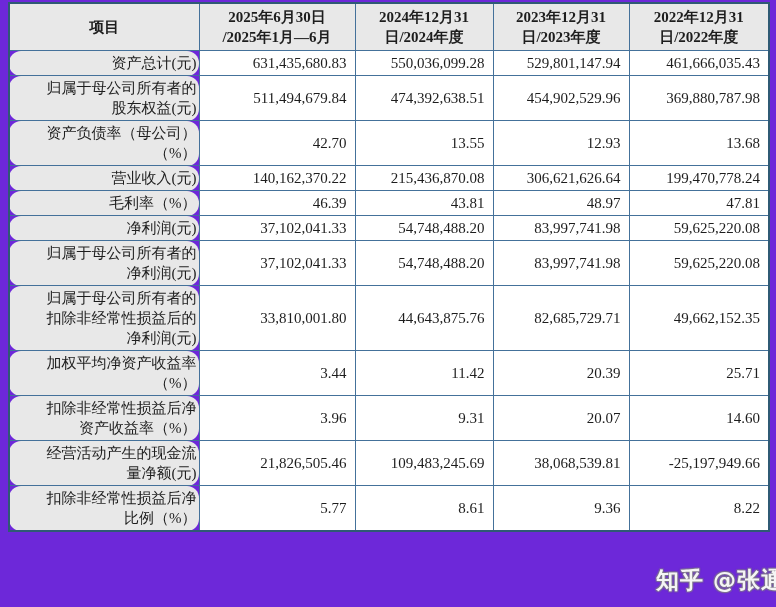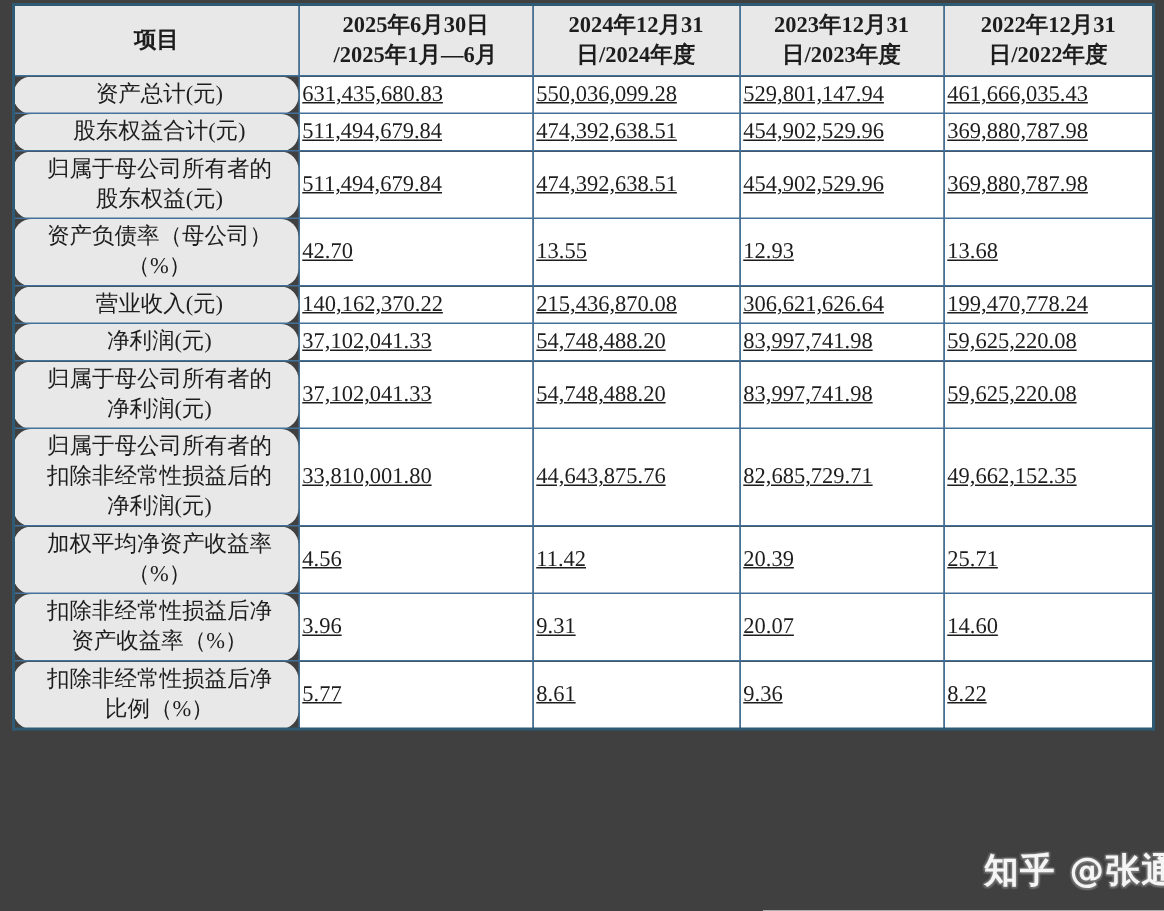--- a/index.html
+++ b/index.html
@@ -5,21 +5,21 @@
   html, body {
     margin: 0;
     padding: 0;
     background: #ffffff;
   }
   .page {
     position: relative;
     width: 776px;
     height: 607px;
     overflow: hidden;
-    background: #404040;
+    background: #6d28d9;
     font-family: "Liberation Serif", "DejaVu Serif", serif;
   }
   table.fin-table {
     position: absolute;
     left: 8px;
     top: 2px;
     width: 760px;
     border-collapse: collapse;
     table-layout: fixed;
     border: 2px solid #2f5a74;
@@ -34,29 +34,29 @@
   }
   .fin-table thead th {
     background: #e8e8e8;
     font-weight: bold;
     text-align: center;
     white-space: pre-line;
     padding: 3px 2px;
   }
   .fin-table td.label-cell {
     background: #e8e8e8;
-    text-align: center;
+    text-align: right;
     white-space: pre-line;
     padding: 2px 2px 2px 6px;
     border-radius: 12px;
   }
   .fin-table td.value-cell {
     background: #ffffff;
-    padding: 2px 8px 2px 2px;
-    text-decoration: underline;
+    text-align: right;
+    padding: 2px 8px 2px 18px;
   }
   .watermark {
     position: absolute;
     left: 615px;
     top: 565px;
     font-family: "DejaVu Sans", sans-serif;
     font-size: 23px;
     font-weight: bold;
     letter-spacing: 1px;
     color: rgba(255,255,255,0.92);
@@ -99,27 +99,20 @@
     </thead>
     <tbody>
         <tr>
           <td class="label-cell">资产总计(元)</td>
           <td class="value-cell">631,435,680.83</td>
           <td class="value-cell">550,036,099.28</td>
           <td class="value-cell">529,801,147.94</td>
           <td class="value-cell">461,666,035.43</td>
         </tr>
         <tr>
-          <td class="label-cell">股东权益合计(元)</td>
-          <td class="value-cell">511,494,679.84</td>
-          <td class="value-cell">474,392,638.51</td>
-          <td class="value-cell">454,902,529.96</td>
-          <td class="value-cell">369,880,787.98</td>
-        </tr>
-        <tr>
           <td class="label-cell">归属于母公司所有者的
 股东权益(元)</td>
           <td class="value-cell">511,494,679.84</td>
           <td class="value-cell">474,392,638.51</td>
           <td class="value-cell">454,902,529.96</td>
           <td class="value-cell">369,880,787.98</td>
         </tr>
         <tr>
           <td class="label-cell">资产负债率（母公司）
 （%）</td>
@@ -127,20 +120,27 @@
           <td class="value-cell">13.55</td>
           <td class="value-cell">12.93</td>
           <td class="value-cell">13.68</td>
         </tr>
         <tr>
           <td class="label-cell">营业收入(元)</td>
           <td class="value-cell">140,162,370.22</td>
           <td class="value-cell">215,436,870.08</td>
           <td class="value-cell">306,621,626.64</td>
           <td class="value-cell">199,470,778.24</td>
+        </tr>
+        <tr>
+          <td class="label-cell">毛利率（%）</td>
+          <td class="value-cell">46.39</td>
+          <td class="value-cell">43.81</td>
+          <td class="value-cell">48.97</td>
+          <td class="value-cell">47.81</td>
         </tr>
         <tr>
           <td class="label-cell">净利润(元)</td>
           <td class="value-cell">37,102,041.33</td>
           <td class="value-cell">54,748,488.20</td>
           <td class="value-cell">83,997,741.98</td>
           <td class="value-cell">59,625,220.08</td>
         </tr>
         <tr>
           <td class="label-cell">归属于母公司所有者的
@@ -155,34 +155,42 @@
 扣除非经常性损益后的
 净利润(元)</td>
           <td class="value-cell">33,810,001.80</td>
           <td class="value-cell">44,643,875.76</td>
           <td class="value-cell">82,685,729.71</td>
           <td class="value-cell">49,662,152.35</td>
         </tr>
         <tr>
           <td class="label-cell">加权平均净资产收益率
 （%）</td>
-          <td class="value-cell">4.56</td>
+          <td class="value-cell">3.44</td>
           <td class="value-cell">11.42</td>
           <td class="value-cell">20.39</td>
           <td class="value-cell">25.71</td>
         </tr>
         <tr>
           <td class="label-cell">扣除非经常性损益后净
 资产收益率（%）</td>
           <td class="value-cell">3.96</td>
           <td class="value-cell">9.31</td>
           <td class="value-cell">20.07</td>
           <td class="value-cell">14.60</td>
         </tr>
         <tr>
+          <td class="label-cell">经营活动产生的现金流
+量净额(元)</td>
+          <td class="value-cell">21,826,505.46</td>
+          <td class="value-cell">109,483,245.69</td>
+          <td class="value-cell">38,068,539.81</td>
+          <td class="value-cell">-25,197,949.66</td>
+        </tr>
+        <tr>
           <td class="label-cell">扣除非经常性损益后净
 比例（%）</td>
           <td class="value-cell">5.77</td>
           <td class="value-cell">8.61</td>
           <td class="value-cell">9.36</td>
           <td class="value-cell">8.22</td>
         </tr>
       </tbody>
   </table>
 

